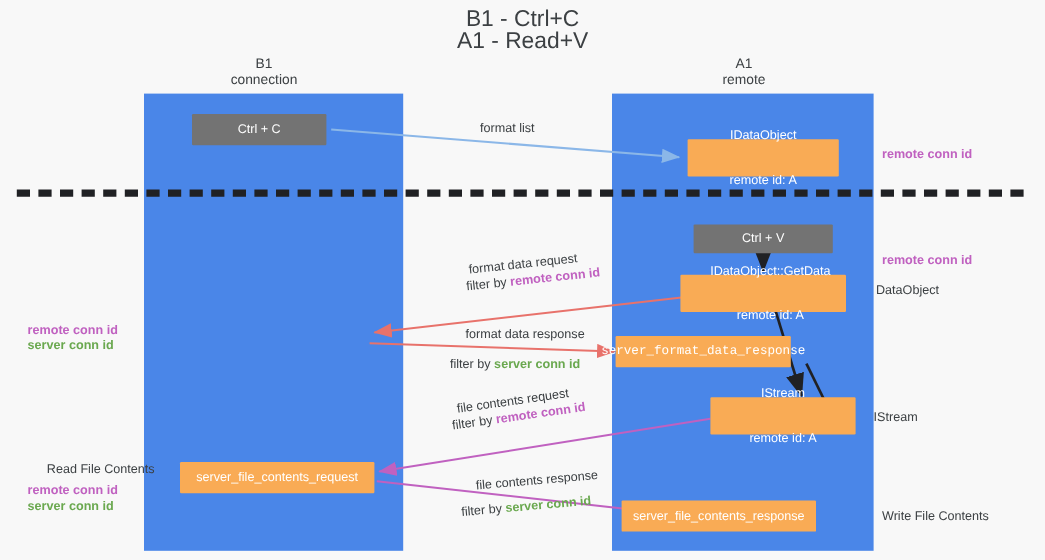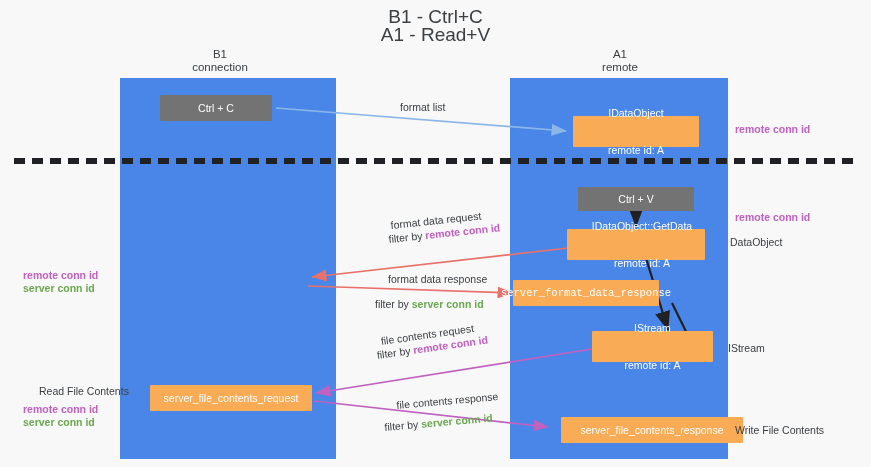--- a/index.html
+++ b/index.html
@@ -160,21 +160,21 @@
 
   <div class="node orange" style="left:592px; top:331px; width:121px; height:31px;">
     <div>IStream</div>
     <div class="l2">remote id: A</div>
   </div>
 
   <div class="node orange" style="left:150px; top:385px; width:162px; height:26px;">
     <div>server_file_contents_request</div>
   </div>
 
-  <div class="node orange" style="left:561px; top:417px; width:182px; height:26px;text-align:right;">
+  <div class="node orange" style="left:518px; top:417px; width:162px; height:26px;text-align:right;">
     <div>server_file_contents_response</div>
   </div>
 
   <div class="edge-label" style="left:400px; top:101px;">format list</div>
 
   <div class="edge-label" style="left:390px; top:219px; transform: rotate(-6deg); transform-origin: left top;">format data request</div>
 
   <div class="edge-label" style="left:388px; top:233px; transform: rotate(-6deg); transform-origin: left top;">
     <span class="plain">filter by </span><span class="kw-remote">remote conn id</span>
   </div>

